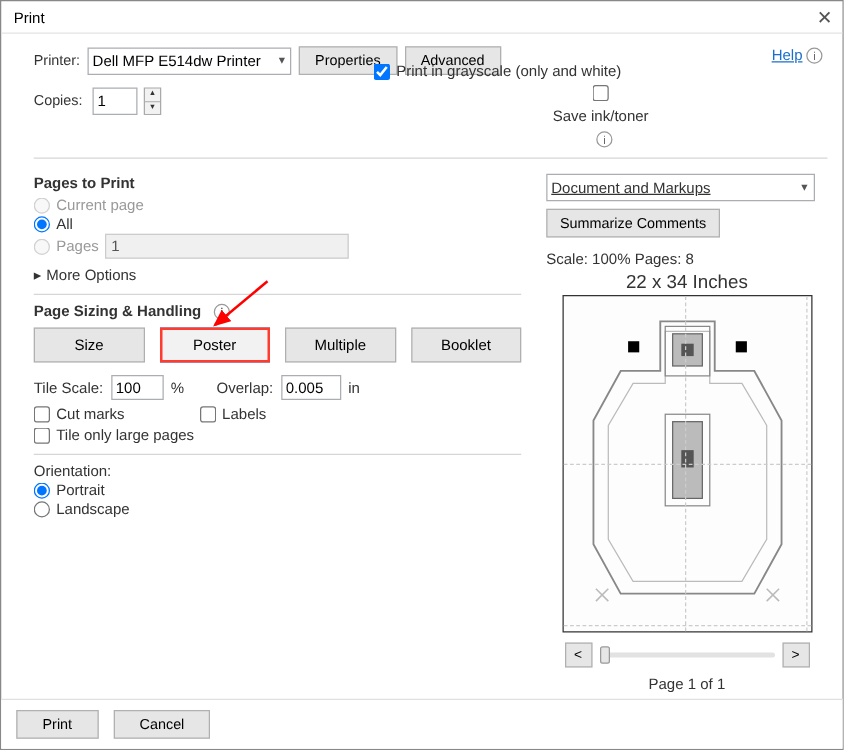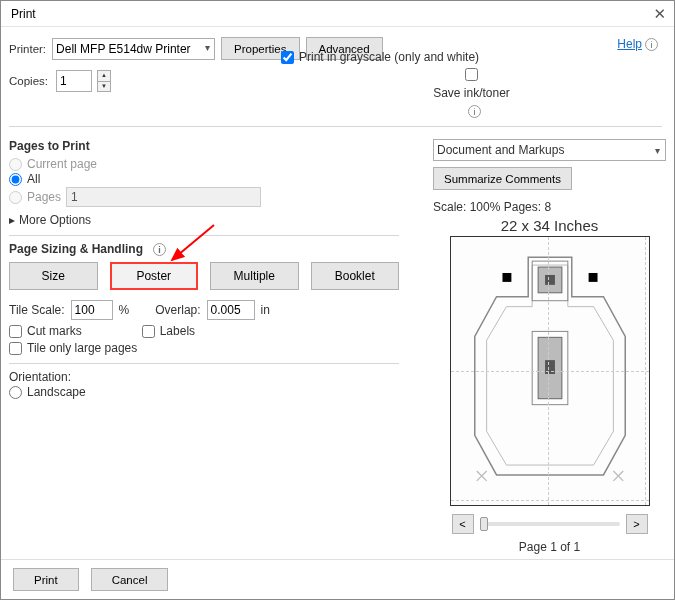--- a/index.html
+++ b/index.html
@@ -14,21 +14,21 @@
   .titlebar {
     height: 26px;
     display: flex; align-items: center; justify-content: space-between;
     padding: 0 8px 0 10px;
     font-size: 12px;
     color: #000;
     border-bottom: 1px solid #e4e4e4;
   }
   .titlebar .close { font-size: 15px; color: #555; cursor: pointer; }
   .body {
-    padding: 10px 12px 0 8px;
+    padding: 10px 12px 0 26px;
     font-size: 11.5px;
     color: #333;
   }
   .row { display: flex; align-items: center; gap: 6px; margin-bottom: 6px; }
   .printer-select {
     flex: 0 0 215px; height: 22px;
     font-size: 12px; padding: 1px 3px;
     border: 1px solid #abadb3;
     background: #fff;
   }
@@ -58,21 +58,21 @@
   .checkrow { display:flex; align-items:center; gap:5px; font-size:12px; }
   .checkrow input { margin:0; }
   .toprow2 { margin-left: 272px; margin-top: -48px; }
   .toprow3 { margin-left: 272px; margin-top: 4px; flex-direction: column; }
   .info-icon {
     display:inline-block; width:13px; height:13px; border:1px solid #999;
     border-radius:50%; font-size:9px; text-align:center; line-height:12px;
     color:#666; margin-left:6px;
   }
   .hr { border:none; border-top:1px solid #d6d6d6; margin:8px 0 6px 0;}
-  .columns { display:flex; gap: 34px; margin-top: 12px;}
+  .columns { display:flex; gap: 20px; margin-top: 12px; justify-content: center;}
   .leftcol { flex: 0 0 390px; }
   .rightcol { flex: 1; }
   .section-title { font-weight: bold; font-size: 12px; margin-bottom: 4px; }
   .radio-row { display:flex; align-items:center; gap:5px; font-size:12px; margin:1px 0; }
   .radio-row input { margin:0; }
   .radio-row.disabled { color:#999; }
   .pages-input {
     width: 195px; height: 20px; border:1px solid #ccc; background:#f0f0f0;
     font-size:12px; padding:1px 4px; margin-left:6px;
   }
@@ -89,23 +89,23 @@
     outline-offset:-2px;
     border-color:#0078d7;
   }
   .handling-btns .hbtn + .hbtn { margin-left: 12px; }
   .small-input {
     width: 48px; height: 20px; font-size:12px;
     border:1px solid #abadb3; padding:1px 3px;
   }
   .fieldrow { display:flex; align-items:center; gap:6px; margin:10px 0 4px 0; font-size:12px;}
   .combo {
-    width: 233px; height: 22px; font-size:12px;
+    width: 215px; height: 22px; font-size:12px;
     border:1px solid #abadb3; padding:1px 3px; background:#fff;
-    position:relative; display:flex; align-items:center;
+    position:relative; display:flex; align-items:center;text-decoration:underline;
   }
   .combo .caret { position:absolute; right:5px; font-size:10px; color:#555; }
   .scale-line { font-size:12px; margin:10px 0 3px 0; }
   .dims { text-align:center; font-size:15px; margin-bottom:2px; }
   .preview {
     width: 200px; height: 270px; margin: 0 auto;
     border:1px solid #333; background:#fdfdfd; position:relative;
   }
   .preview .dashv1 { position:absolute; top:0; bottom:0; left:49%; border-left:1px dashed #ccc;}
   .preview .dashv2 { position:absolute; top:0; bottom:0; left:98%; border-left:1px dashed #ccc;}
@@ -242,20 +242,24 @@
             </div>
         </div>
         <div class="checkrow" style="margin-top:3px;">
             <input type="checkbox" style="">
             <span>Tile only large pages</span>
           </div>
 
         <hr class="hr">
 
         <div style="font-size:12px;">Orientation:</div>
+        <div class="radio-row">
+            <input type="radio" name="ori" checked="" style="">
+            <span>Portrait</span>
+          </div>
         <div class="radio-row">
             <input type="radio" name="ori" style="">
             <span>Landscape</span>
           </div>
       </div>
 
       <div class="rightcol">
         <div class="combo">
           <span>Document and Markups</span>
           <span class="caret">▾</span>

